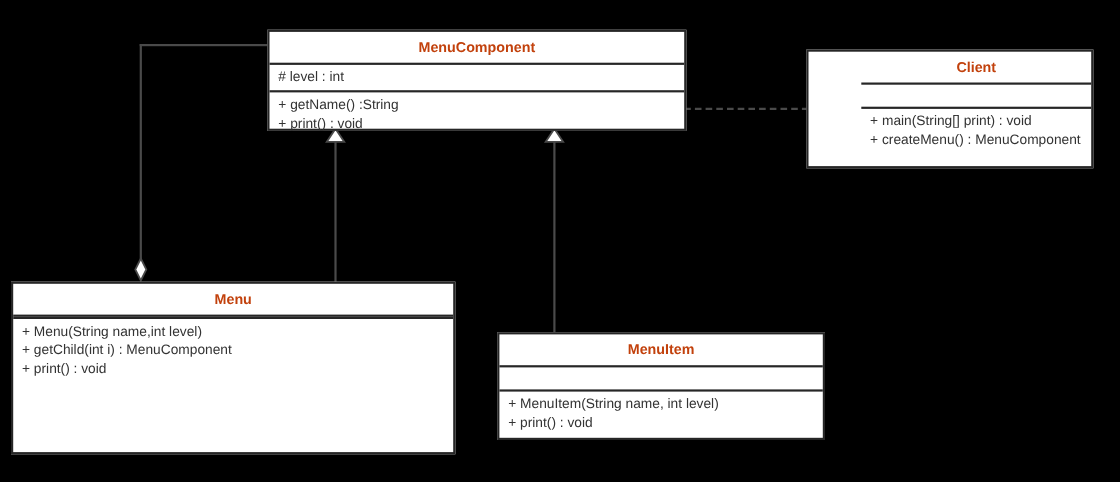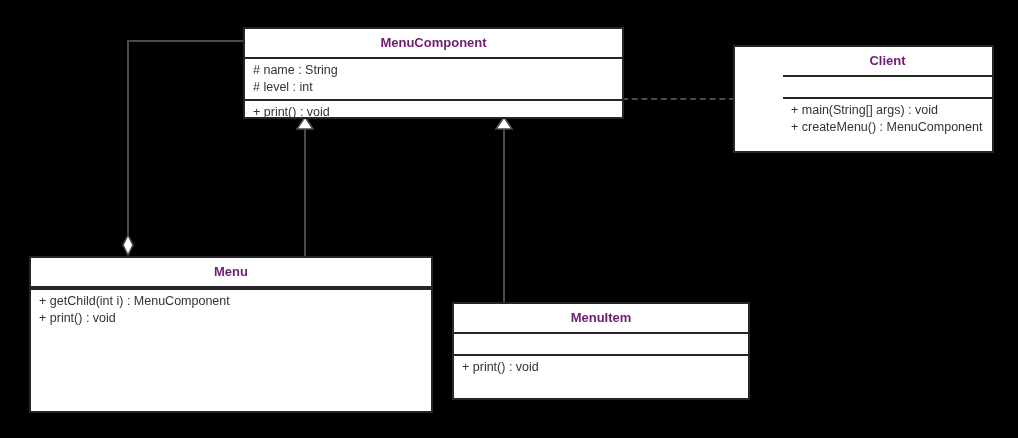--- a/index.html
+++ b/index.html
@@ -20,21 +20,21 @@
     position: absolute;
     background: #ffffff;
     border: 2px solid #262626;
     box-sizing: border-box;
     display: flex;
     flex-direction: column;
   }
   .uml-title {
     font-size: 13px;
     font-weight: bold;
-    color: #701a75;
+    color: #c2410c;
     text-align: center;
     padding: 6px 4px 6px 4px;
     line-height: 16px;
     box-sizing: border-box;
   }
   .uml-divider {
     height: 0;
     border-top: 2px solid #262626;
   }
   .uml-section {
@@ -96,53 +96,55 @@
   <svg class="marker" width="18" height="14" style="left:495px; top:116px;">
     <polygon points="9,1 17,13 1,13" fill="#ffffff" stroke="#4a4a4a" stroke-width="1.6"></polygon>
   </svg>
 
   <div class="edge-dashed" style="left:622px; top:98px; width:113px;"></div>
 
   <div class="uml-class" style="left:243px; top:27px; width:381px; height:92px;">
     <div class="uml-title">MenuComponent</div>
     <div class="uml-divider"></div>
     <div class="uml-section">
-      <div class="uml-row"># name : String</div>
       <div class="uml-row"># level : int</div>
     </div>
     <div class="uml-divider"></div>
     <div class="uml-section grow">
+      <div class="uml-row">+ getName() :String</div>
       <div class="uml-row">+ print() : void</div>
     </div>
   </div>
 
   <div class="uml-class" style="left:733px; top:45px; width:261px; height:108px;padding-left:48px;">
     <div class="uml-title">Client</div>
     <div class="uml-divider"></div>
     <div class="uml-section empty"></div>
     <div class="uml-divider"></div>
     <div class="uml-section grow">
-      <div class="uml-row">+ main(String[] args) : void</div>
+      <div class="uml-row">+ main(String[] print) : void</div>
       <div class="uml-row">+ createMenu() : MenuComponent</div>
     </div>
   </div>
 
-  <div class="uml-class" style="left:29px; top:256px; width:404px; height:157px;">
+  <div class="uml-class" style="left:10px; top:256px; width:404px; height:157px;">
     <div class="uml-title">Menu</div>
     <div class="uml-divider"></div>
     <div class="uml-divider"></div>
     <div class="uml-section grow">
+      <div class="uml-row">+ Menu(String name,int level)</div>
       <div class="uml-row">+ getChild(int i) : MenuComponent</div>
       <div class="uml-row">+ print() : void</div>
     </div>
   </div>
 
   <div class="uml-class" style="left:452px; top:302px; width:298px; height:98px;">
     <div class="uml-title">MenuItem</div>
     <div class="uml-divider"></div>
     <div class="uml-section empty"></div>
     <div class="uml-divider"></div>
     <div class="uml-section grow">
+      <div class="uml-row">+ MenuItem(String name, int level)</div>
       <div class="uml-row">+ print() : void</div>
     </div>
   </div>
 
 </div>
 
 </body></html>

